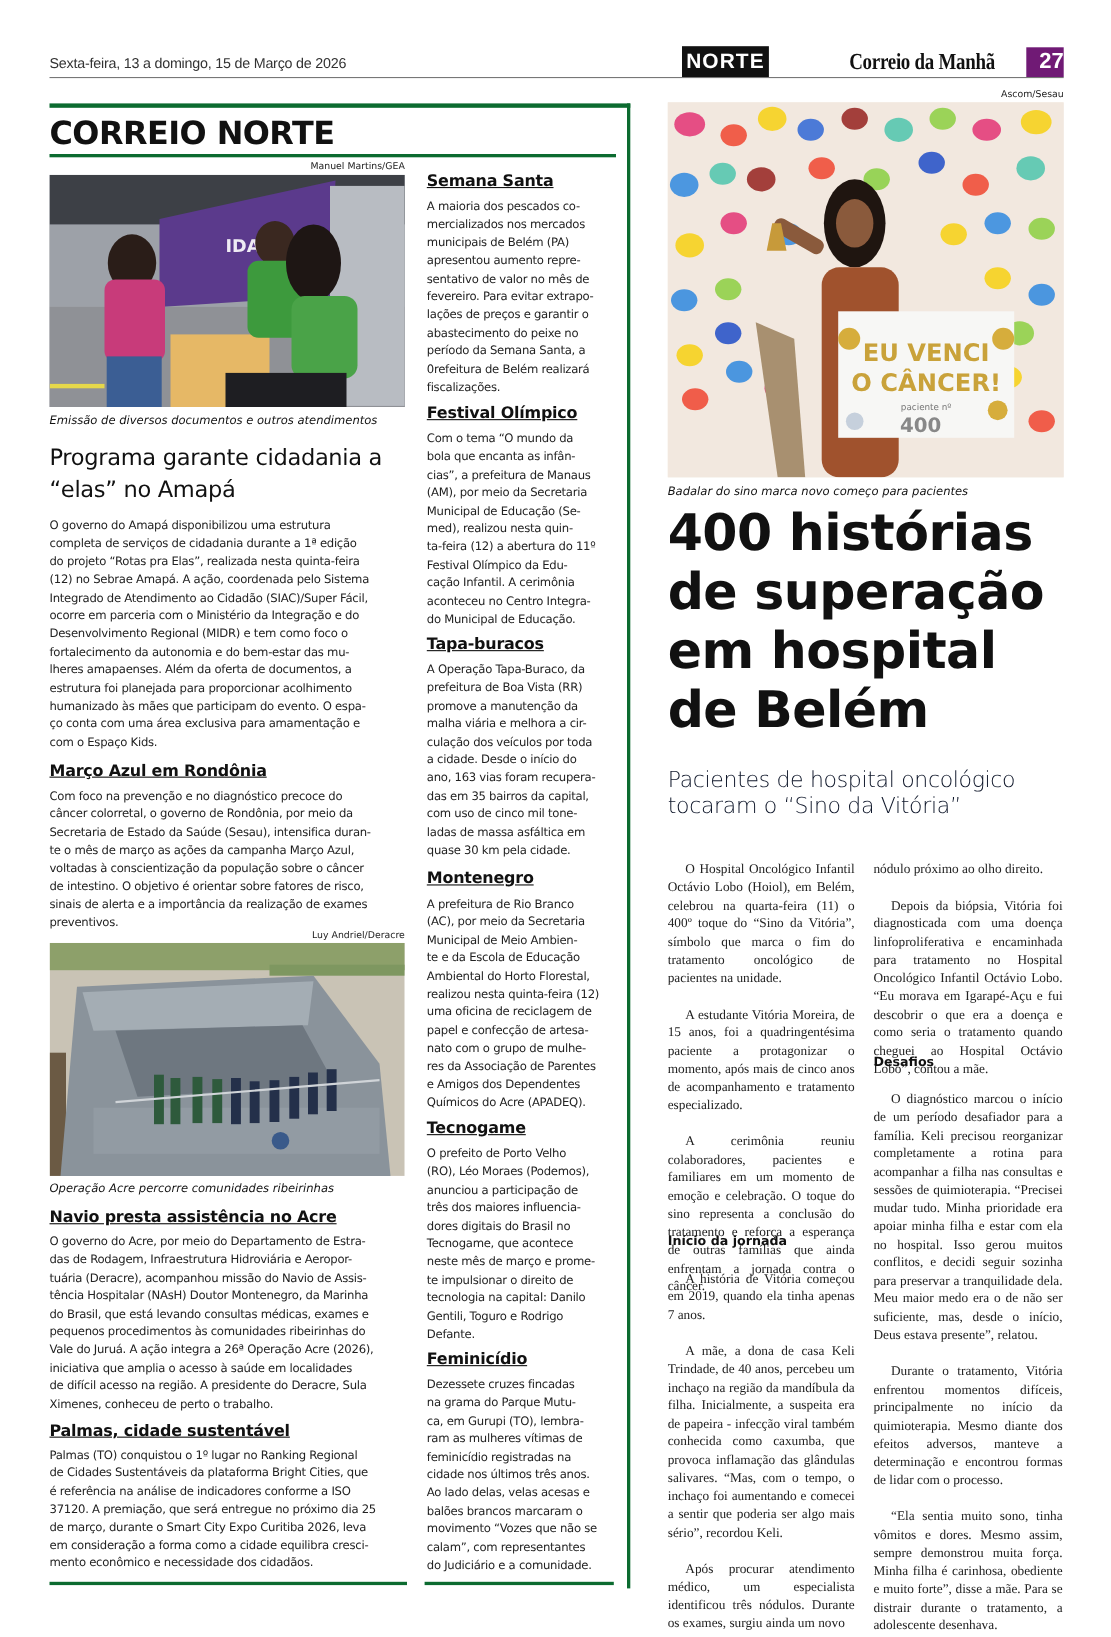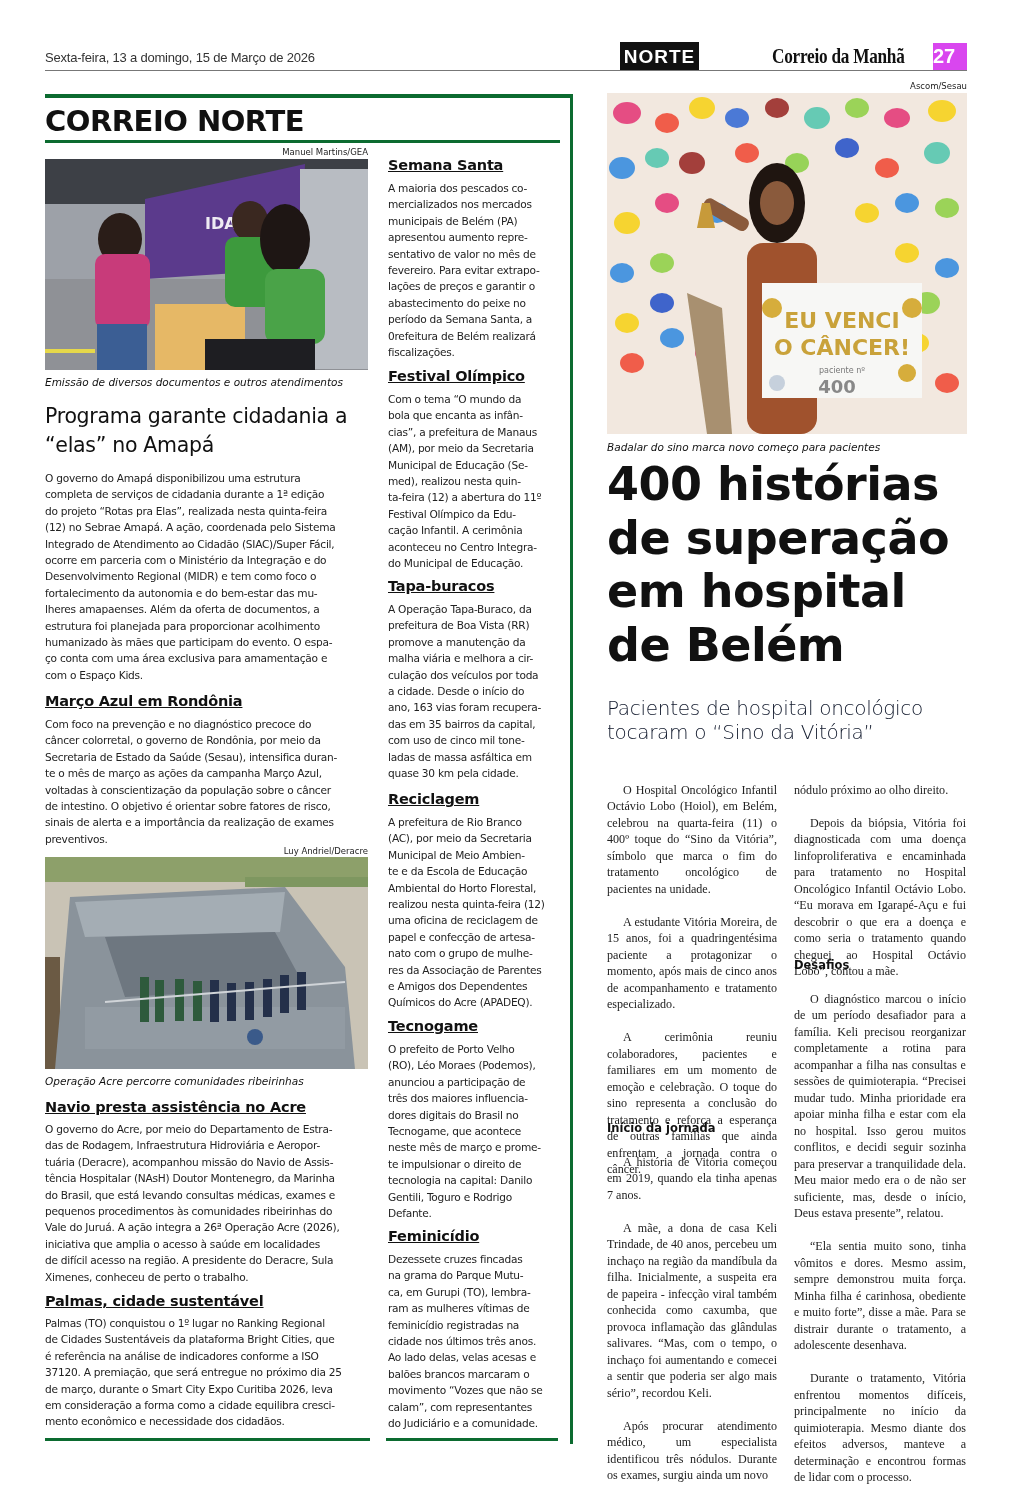--- a/index.html
+++ b/index.html
@@ -3,21 +3,21 @@
 <meta charset="utf-8">
 <style>
   * { box-sizing: border-box; margin: 0; padding: 0; }
   html, body { width: 1010px; height: 1488px; background: #ffffff; overflow: hidden; }
   body { position: relative; font-family: "DejaVu Sans", sans-serif; color: #1a1a1a; }
 
   .header-date { position: absolute; left: 45px; top: 50px; font-family: "Liberation Sans", sans-serif; font-size: 13px; color: #333; letter-spacing: -0.2px; }
   .header-rule { position: absolute; left: 45px; top: 70px; width: 922px; height: 1px; background: #777; }
   .header-section { position: absolute; left: 620px; top: 42px; width: 79px; height: 28px; background: #111; color: #fff; font-family: "Liberation Sans", sans-serif; font-weight: bold; font-size: 19px; text-align: center; line-height: 29px; letter-spacing: 1px; }
   .header-brand { position: absolute; left: 772px; top: 44px; font-family: "Liberation Serif", serif; font-weight: bold; font-size: 21px; color: #111; transform: scaleX(0.82); transform-origin: left; letter-spacing: -0.3px; }
-  .header-page { position: absolute; left: 933px; top: 43px; width: 34px; height: 27px; background: #d946ef; color: #fff; font-family: "Liberation Sans", sans-serif; font-weight: bold; font-size: 20px; text-align: left; line-height: 27px; }
+  .header-page { position: absolute; left: 933px; top: 43px; width: 34px; height: 27px; background: #701a75; color: #fff; font-family: "Liberation Sans", sans-serif; font-weight: bold; font-size: 20px; text-align: right; line-height: 27px; }
 
   
   .cn-box { position: absolute; left: 45px; top: 94px; width: 528px; height: 1350px; }
   .cn-top { position: absolute; left: 0; top: 0; width: 528px; height: 4px; background: #0c6b30; }
   .cn-right { position: absolute; left: 525px; top: 0; width: 3px; height: 1350px; background: #0c6b30; }
   .cn-title { position: absolute; left: 45px; top: 104px; font-family: "DejaVu Sans", sans-serif; font-weight: bold; font-size: 29px; color: #111; letter-spacing: -0.5px; }
   .cn-title-rule { position: absolute; left: 45px; top: 140px; width: 515px; height: 3px; background: #0c6b30; }
   .cn-bottom-rule-left { position: absolute; left: 45px; top: 1438px; width: 325px; height: 3px; background: #0c6b30; }
   .cn-bottom-rule-right { position: absolute; left: 386px; top: 1438px; width: 172px; height: 3px; background: #0c6b30; }
 
@@ -185,21 +185,21 @@
 promove a manutenção da
 malha viária e melhora a cir-
 culação dos veículos por toda
 a cidade. Desde o início do
 ano, 163 vias foram recupera-
 das em 35 bairros da capital,
 com uso de cinco mil tone-
 ladas de massa asfáltica em
 quase 30 km pela cidade.</div>
 
-<div class="h-sub" style="left:388px; top:791px;">Reciclagem</div>
+<div class="h-sub" style="left:388px; top:791px;">Montenegro</div>
 <div class="body-sans" style="left:388px; top:814px; width:180px;">A prefeitura de Rio Branco
 (AC), por meio da Secretaria
 Municipal de Meio Ambien-
 te e da Escola de Educação
 Ambiental do Horto Florestal,
 realizou nesta quinta-feira (12)
 uma oficina de reciclagem de
 papel e confecção de artesa-
 nato com o grupo de mulhe-
 res da Associação de Parentes
@@ -314,15 +314,15 @@
   <p style="text-indent:16px;">Após procurar atendimento médico, um especialista identificou três nódulos. Durante os exames, surgiu ainda um novo</p>
 </div>
 
 <div class="body-serif" style="left:794px; top:765px; width:172px;">
   <p>nódulo próximo ao olho direito.</p>
   <p style="text-indent:16px;">Depois da biópsia, Vitória foi diagnosticada com uma doença linfoproliferativa e encaminhada para tratamento no Hospital Oncológico Infantil Octávio Lobo. “Eu morava em Igarapé-Açu e fui descobrir o que era a doença e como seria o tratamento quando cheguei ao Hospital Octávio Lobo”, contou a mãe.</p>
 </div>
 <div class="serif-sub" style="left:794px; top:958px;">Desafios</div>
 <div class="body-serif" style="left:794px; top:974px; width:172px;">
   <p style="text-indent:16px;">O diagnóstico marcou o início de um período desafiador para a família. Keli precisou reorganizar completamente a rotina para acompanhar a filha nas consultas e sessões de quimioterapia. “Precisei mudar tudo. Minha prioridade era apoiar minha filha e estar com ela no hospital. Isso gerou muitos conflitos, e decidi seguir sozinha para preservar a tranquilidade dela. Meu maior medo era o de não ser suficiente, mas, desde o início, Deus estava presente”, relatou.</p>
+  <p style="text-indent:16px;">Durante o tratamento, Vitória enfrentou momentos difíceis, principalmente no início da quimioterapia. Mesmo diante dos efeitos adversos, manteve a determinação e encontrou formas de lidar com o processo.</p>
   <p style="text-indent:16px;">“Ela sentia muito sono, tinha vômitos e dores. Mesmo assim, sempre demonstrou muita força. Minha filha é carinhosa, obediente e muito forte”, disse a mãe. Para se distrair durante o tratamento, a adolescente desenhava.</p>
-  <p style="text-indent:16px;">Durante o tratamento, Vitória enfrentou momentos difíceis, principalmente no início da quimioterapia. Mesmo diante dos efeitos adversos, manteve a determinação e encontrou formas de lidar com o processo.</p>
 </div>
 
 </body></html>

